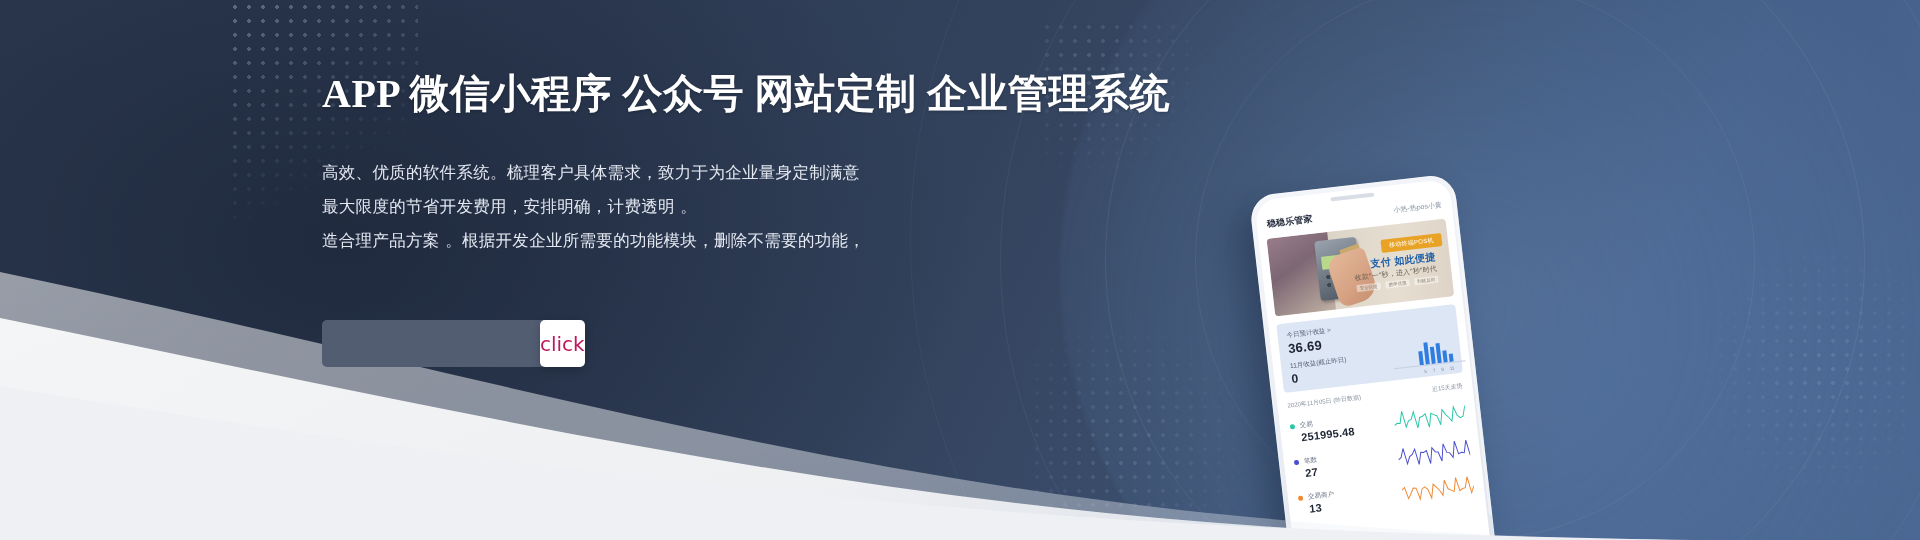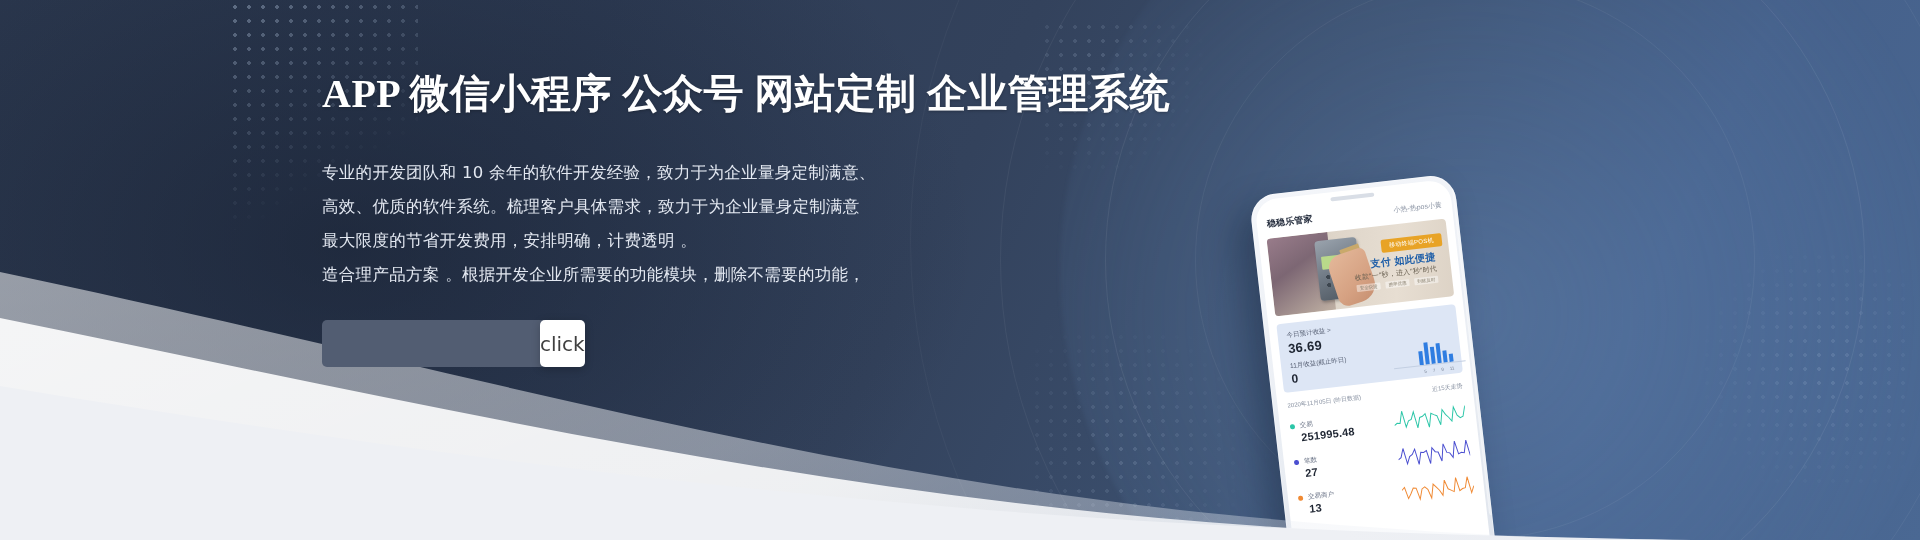--- a/index.html
+++ b/index.html
@@ -106,21 +106,21 @@
     font-size:15px;
     padding:0 14px;
     font-family:"DejaVu Sans","Liberation Sans",sans-serif;
   }
   .cta-input::placeholder{ color:#aab3c2; }
   .cta-btn{
     width:73px;
     background:#ffffff;
     border:none;
     border-radius:5px;
-    color:#404040;
+    color:#be185d;
     font-size:20px;
     font-family:"DejaVu Sans","Liberation Sans",sans-serif;
     cursor:pointer;
     box-shadow:0 2px 8px rgba(0,0,0,.22);
     margin-left:-4px;
   }
 
   
   .phone-wrap{
     position:absolute;
@@ -402,21 +402,20 @@
       </linearGradient>
     </defs>
     <path d="M0,62 C420,150 760,252 1180,300 C1460,330 1700,335 1920,330 L1920,330 L0,330 Z" fill="url(#wg1)" opacity="0.55"></path>
     <path d="M0,108 C430,196 820,286 1260,316 C1520,333 1740,336 1920,332 L1920,330 L0,330 Z" fill="url(#wg2)" opacity="0.9"></path>
     <path d="M0,176 C450,250 900,306 1380,322 C1600,330 1790,332 1920,331 L1920,330 L0,330 Z" fill="url(#wg3)"></path>
   </svg>
 
   <div class="copy">
     <h1 class="headline">APP 微信小程序 公众号 网站定制 企业管理系统</h1>
     <div class="para" id="para">
-        <span class="line">专业的开发团队和 10 余年的软件开发经验，致力于为企业量身定制满意、</span>
         <span class="line">高效、优质的软件系统。梳理客户具体需求，致力于为企业量身定制满意</span>
         <span class="line">最大限度的节省开发费用，安排明确，计费透明 。</span>
         <span class="line">造合理产品方案 。根据开发企业所需要的功能模块，删除不需要的功能，</span>
       </div>
   </div>
 
   <div class="cta">
     <input class="cta-input" type="text" placeholder="" value="" style="">
     <button class="cta-btn">click</button>
   </div>

